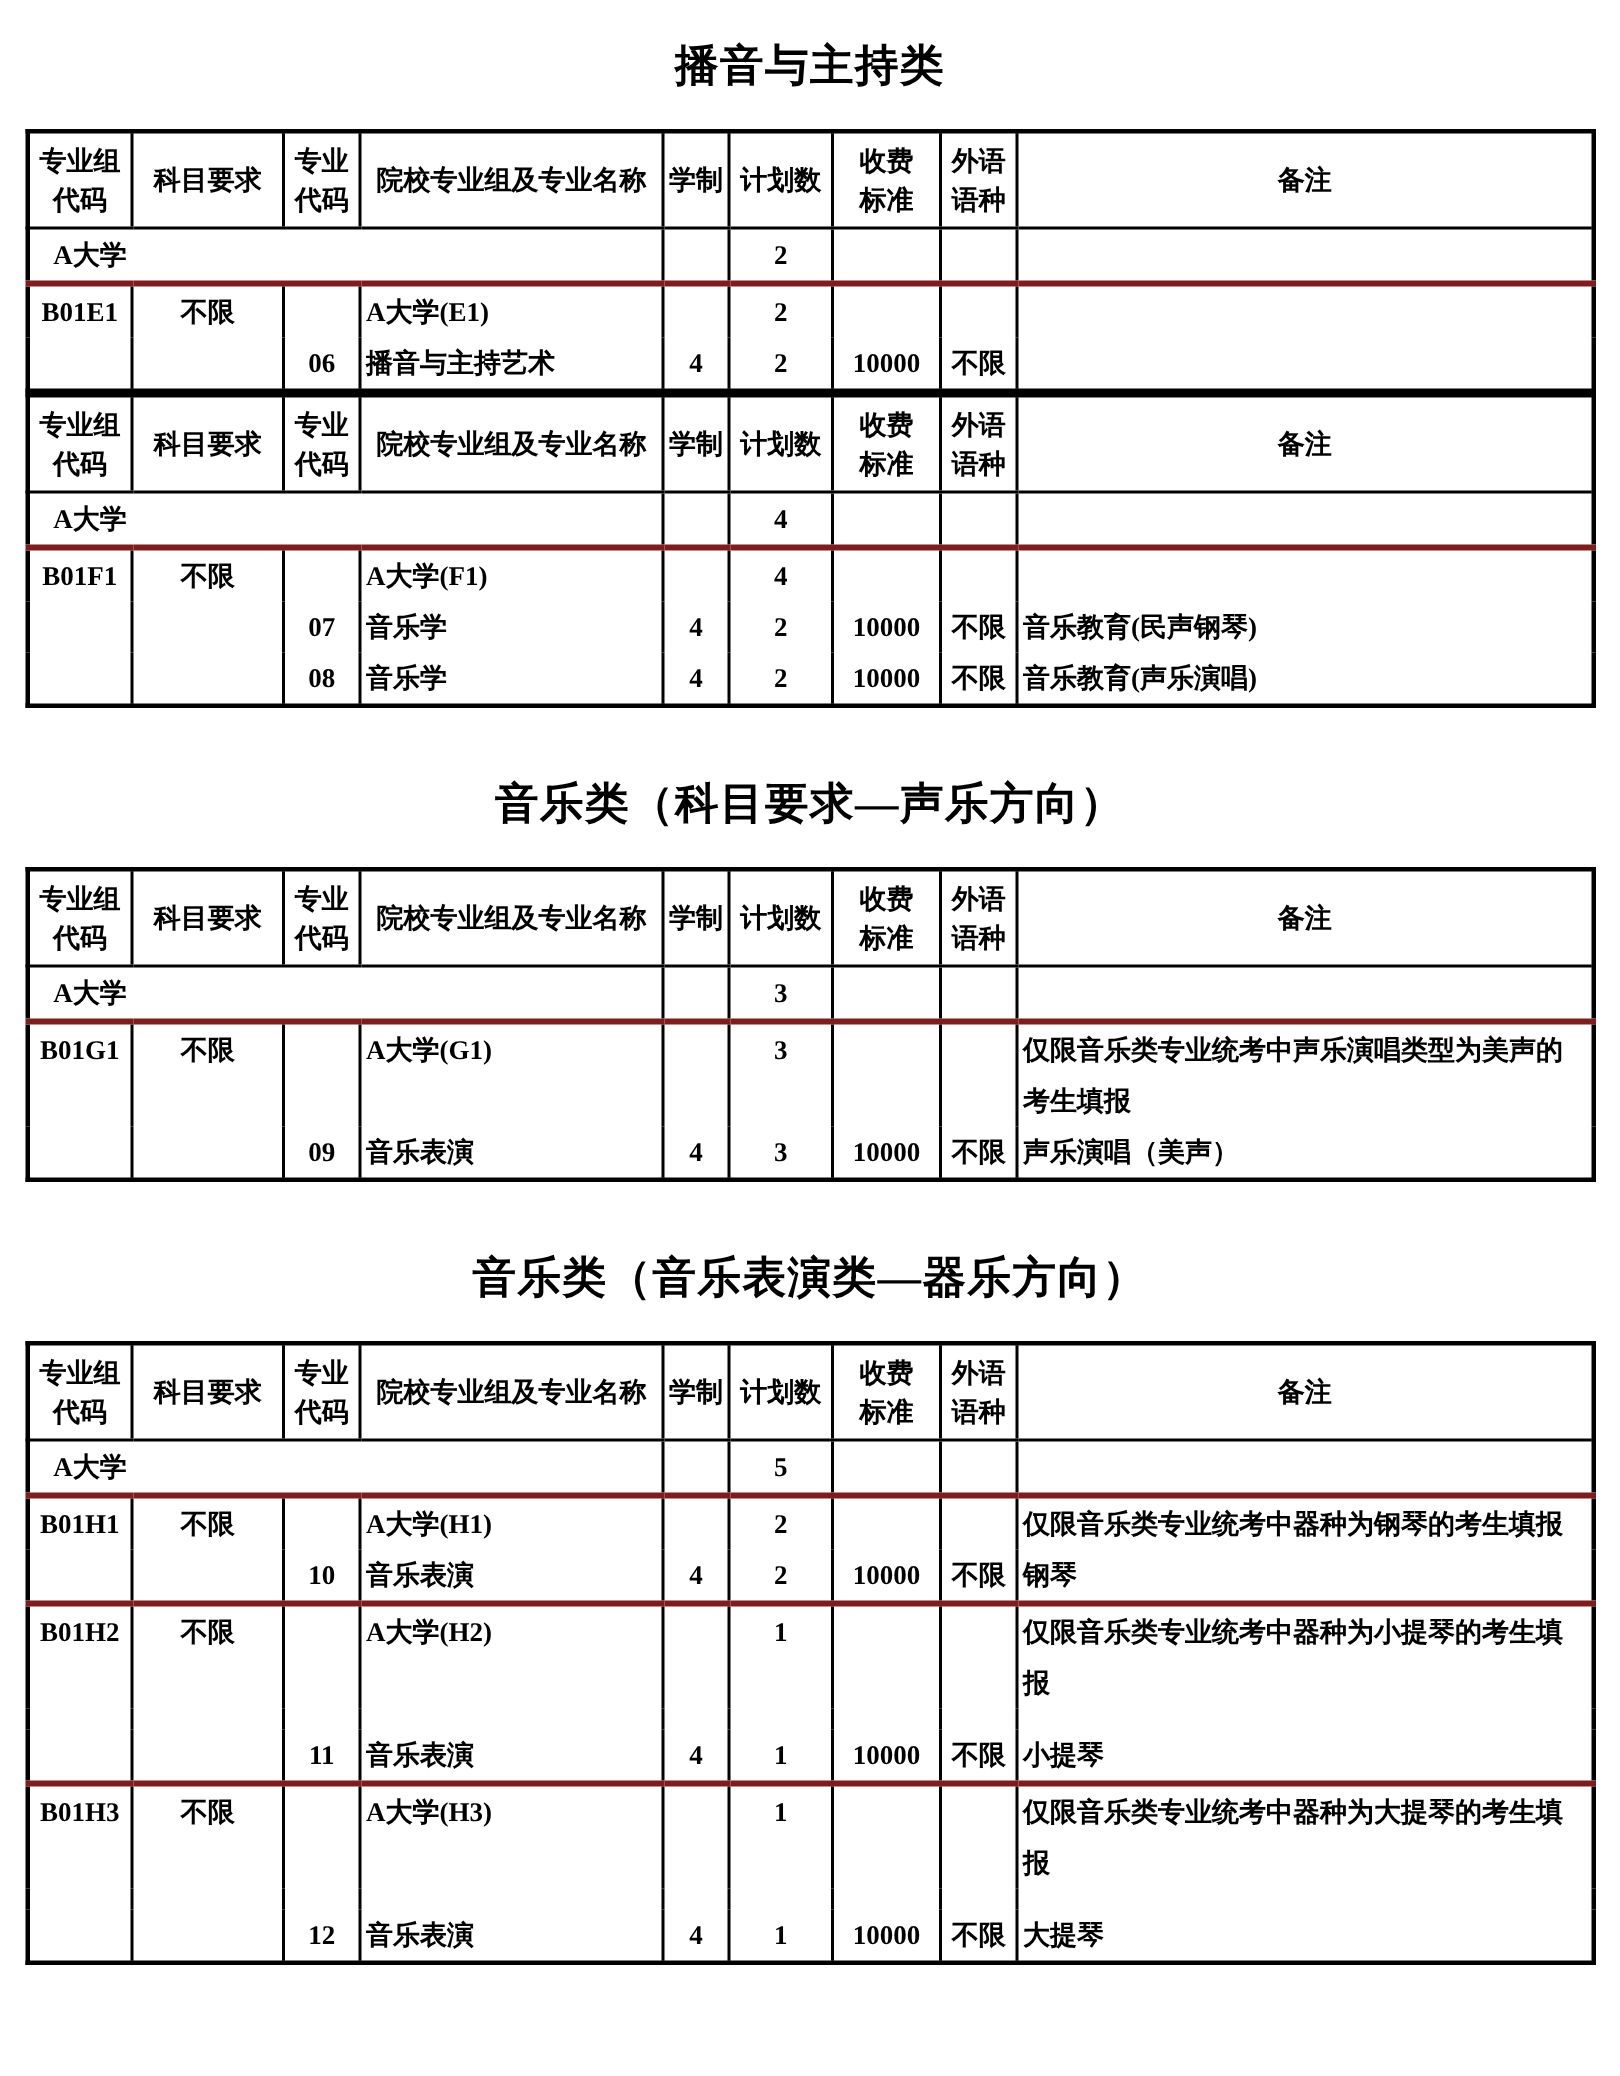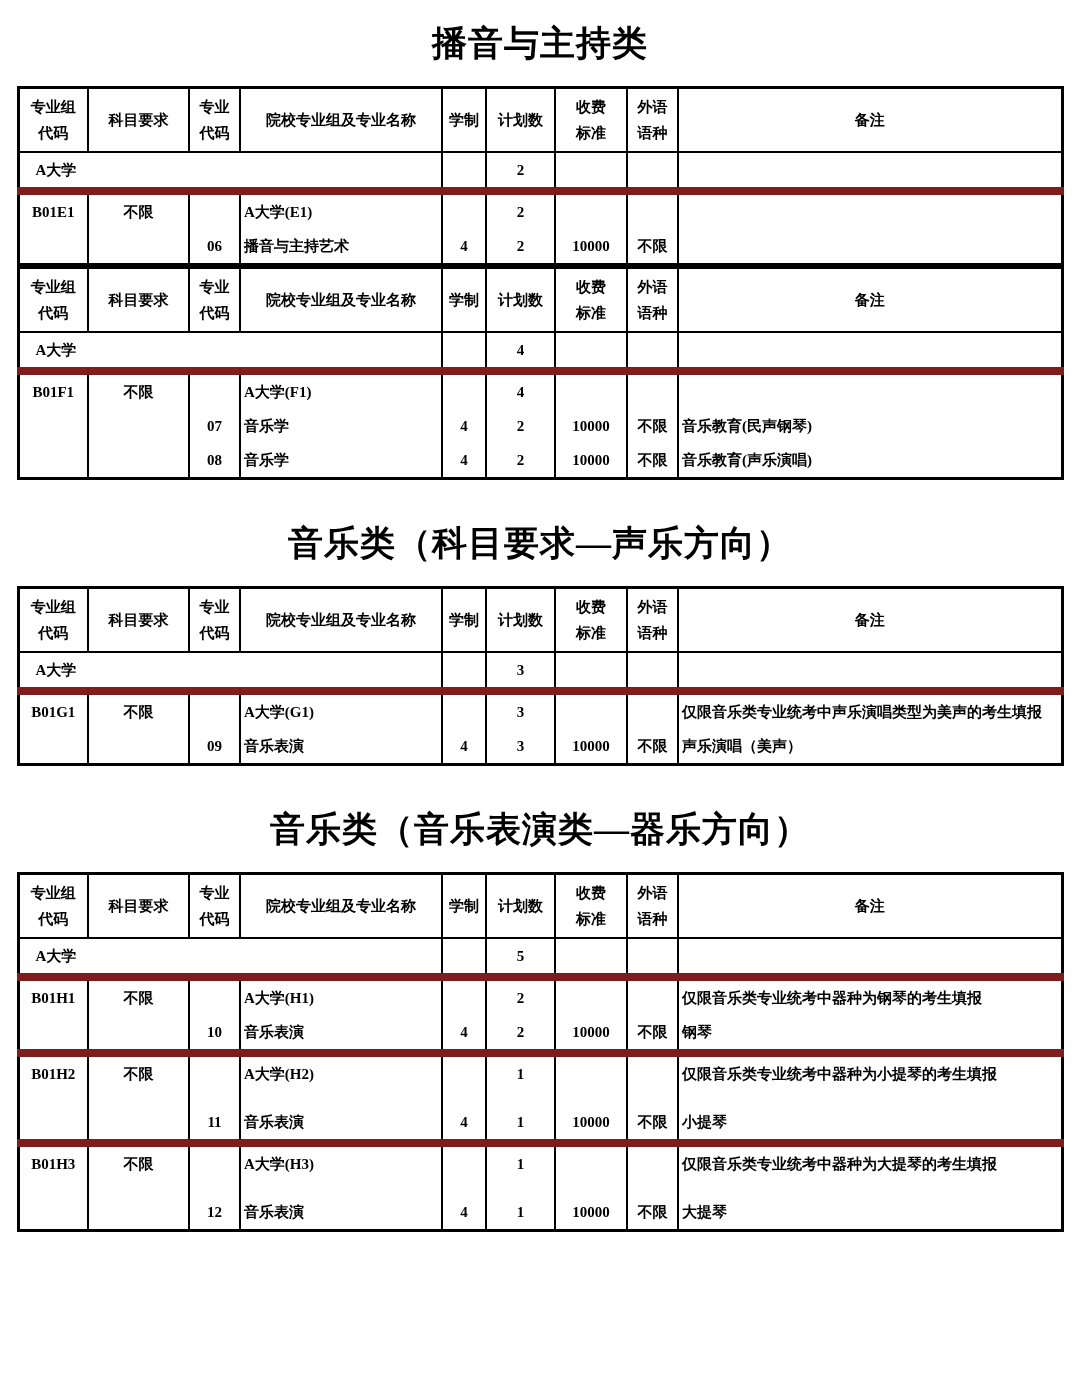--- a/index.html
+++ b/index.html
@@ -11,55 +11,55 @@
   }
   .page{
     width:1080px;
     min-height:1384px;
     box-sizing:border-box;
     padding-top:24px;
     background:#ffffff;
   }
   .section-title{
     margin:44px 0 22px 0;
-    font-size:35px;
+    font-size:29px;
     line-height:40px;
     text-align:center;
     font-weight:bold;
     letter-spacing:1px;
   }
   .section:first-child .section-title{margin-top:0;}
   table.plan{
     border-collapse:collapse;
     table-layout:fixed;
     width:1044px;
     margin:0 auto;
     border:3px solid #000;
-    font-size:15px;
+    font-size:18px;
   }
   th,td{
     border-left:2px solid #000;
     padding:0 3px;
     vertical-align:top;
     text-align:center;
     line-height:34px;
     font-weight:bold;
     overflow:hidden;
     word-break:break-all;
   }
   tr.head th{
     border-bottom:2px solid #000;
     vertical-align:middle;
     line-height:26px;
     height:62px;
     padding:0 2px;
   }
   tr.head th span{display:block;}
   tr.sum td{height:33px;}
-  tr.bstart td{border-top:8px solid #7f1d1d;}
+  tr.bstart td{border-top:4px solid #7f1d1d;}
   tr.spc td{height:14px;line-height:14px;}
   .ta-l{text-align:left;}
   .pl4{padding-left:16px;}
 </style>
 </head>
 <body>
 
 <div class="page">
 
   <div class="section">

